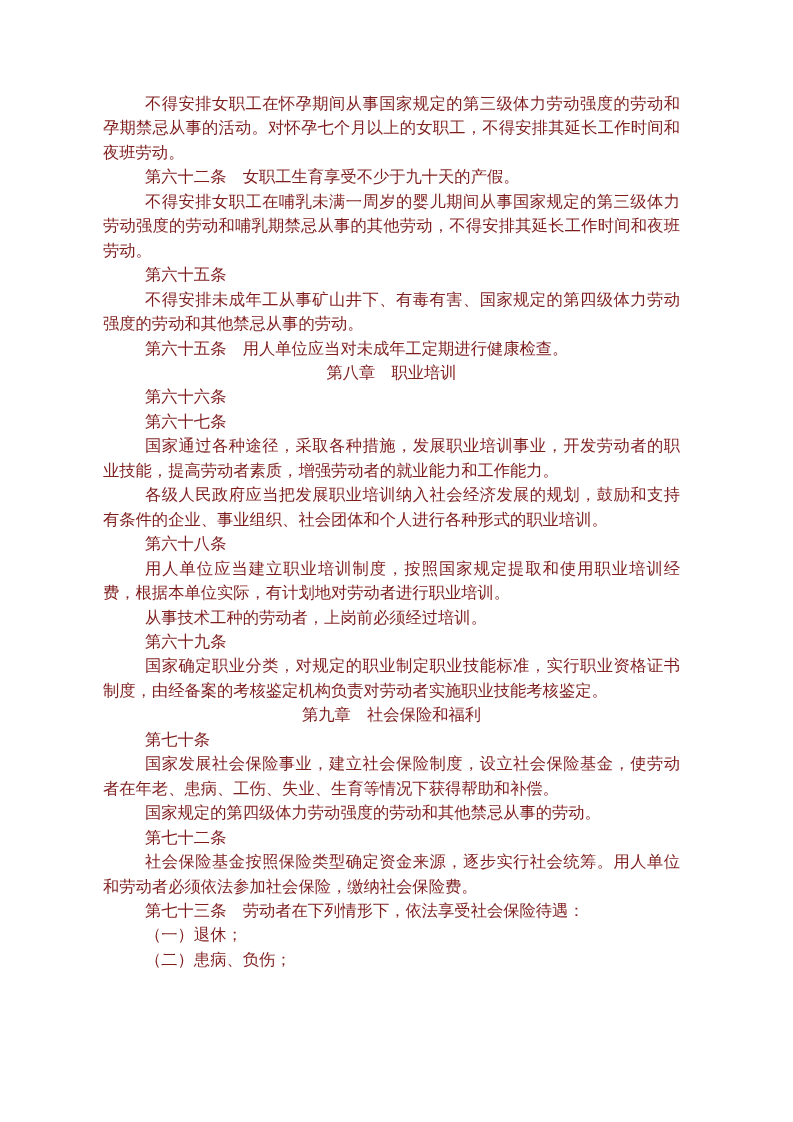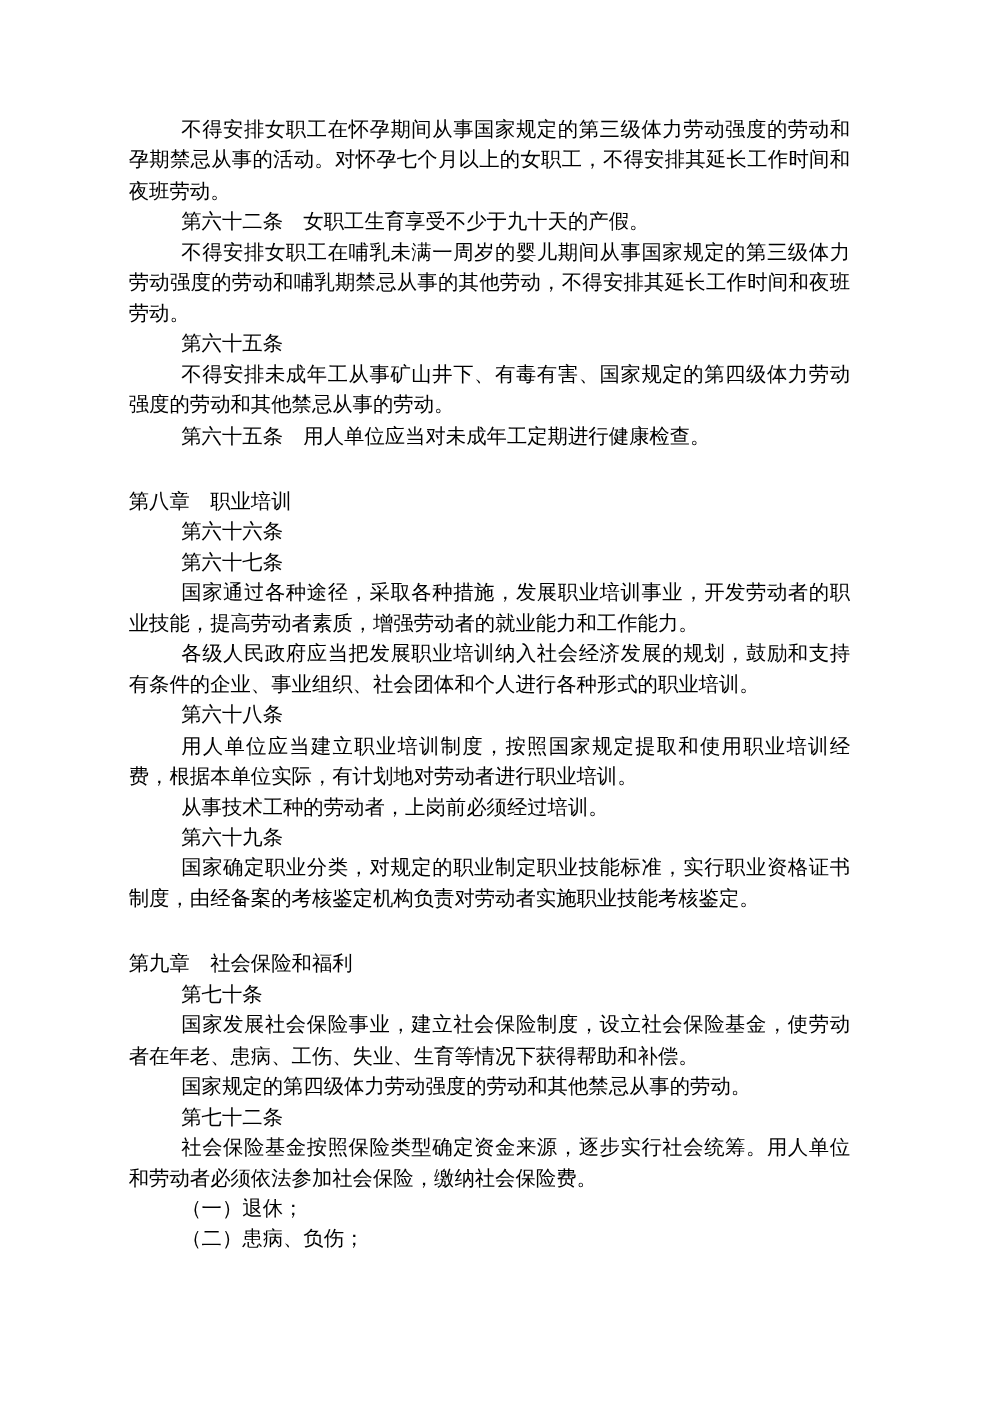--- a/index.html
+++ b/index.html
@@ -27,30 +27,29 @@
     letter-spacing: 0;
   }
   .text-block p {
     margin: 0;
     padding: 0;
   }
   .text-block p.body {
     text-indent: 42px;
   }
   .text-block p.heading {
-    text-align: left;
+    text-align: center;
     text-indent: 0;
-    margin-top: 28px;
   }
 </style>
 </head>
 <body>
 
 <div class="sheet" style="background: rgb(255, 255, 255);">
-  <div class="text-block" style="color: #000000;">
+  <div class="text-block" style="color: #7f1d1d;">
       <p class="body">不得安排女职工在怀孕期间从事国家规定的第三级体力劳动强度的劳动和孕期禁忌从事的活动。对怀孕七个月以上的女职工，不得安排其延长工作时间和夜班劳动。</p>
       <p class="body">第六十二条　女职工生育享受不少于九十天的产假。</p>
       <p class="body">不得安排女职工在哺乳未满一周岁的婴儿期间从事国家规定的第三级体力劳动强度的劳动和哺乳期禁忌从事的其他劳动，不得安排其延长工作时间和夜班劳动。</p>
       <p class="body">第六十五条</p>
       <p class="body">不得安排未成年工从事矿山井下、有毒有害、国家规定的第四级体力劳动强度的劳动和其他禁忌从事的劳动。</p>
       <p class="body">第六十五条　用人单位应当对未成年工定期进行健康检查。</p>
       <p class="heading">第八章　职业培训</p>
       <p class="body">第六十六条</p>
       <p class="body">第六十七条</p>
       <p class="body">国家通过各种途径，采取各种措施，发展职业培训事业，开发劳动者的职业技能，提高劳动者素质，增强劳动者的就业能力和工作能力。</p>
@@ -59,16 +58,17 @@
       <p class="body">用人单位应当建立职业培训制度，按照国家规定提取和使用职业培训经费，根据本单位实际，有计划地对劳动者进行职业培训。</p>
       <p class="body">从事技术工种的劳动者，上岗前必须经过培训。</p>
       <p class="body">第六十九条</p>
       <p class="body">国家确定职业分类，对规定的职业制定职业技能标准，实行职业资格证书制度，由经备案的考核鉴定机构负责对劳动者实施职业技能考核鉴定。</p>
       <p class="heading">第九章　社会保险和福利</p>
       <p class="body">第七十条</p>
       <p class="body">国家发展社会保险事业，建立社会保险制度，设立社会保险基金，使劳动者在年老、患病、工伤、失业、生育等情况下获得帮助和补偿。</p>
       <p class="body">国家规定的第四级体力劳动强度的劳动和其他禁忌从事的劳动。</p>
       <p class="body">第七十二条</p>
       <p class="body">社会保险基金按照保险类型确定资金来源，逐步实行社会统筹。用人单位和劳动者必须依法参加社会保险，缴纳社会保险费。</p>
+      <p class="body">第七十三条　劳动者在下列情形下，依法享受社会保险待遇：</p>
       <p class="body">（一）退休；</p>
       <p class="body">（二）患病、负伤；</p>
     </div>
 </div>
 
 </body></html>

